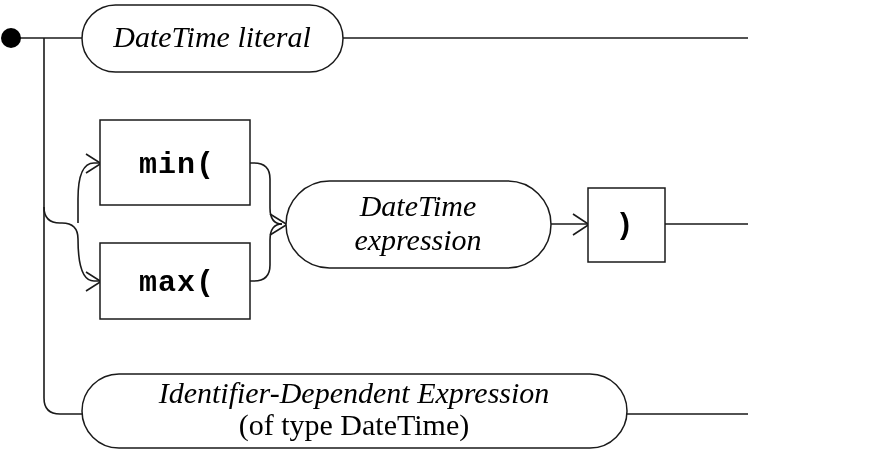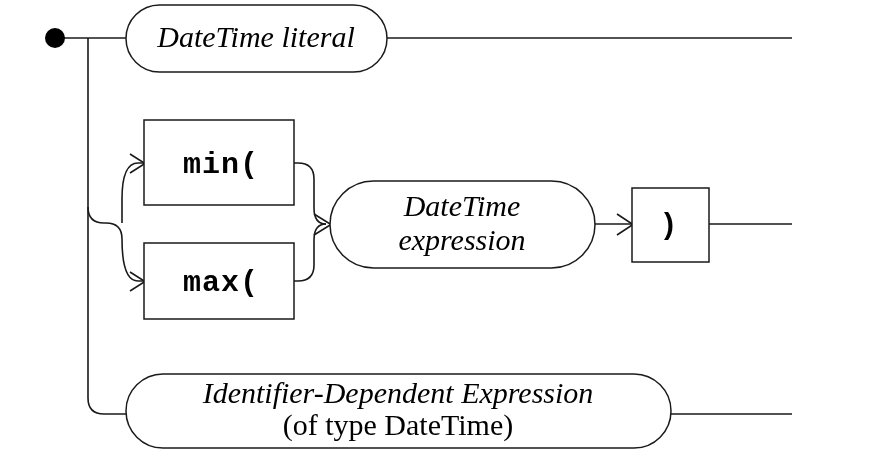--- a/index.html
+++ b/index.html
@@ -7,21 +7,20 @@
     padding: 0;
     background: #ffffff;
   }
   #diagram-root {
     position: relative;
     width: 748px;
     height: 451px;
     background: #ffffff;
     font-family: "Liberation Serif", serif;
     overflow: hidden;
-    margin-left: 44px;
   }
   svg.rail-canvas {
     position: absolute;
     left: 0;
     top: 0;
     width: 876px;
     height: 451px;
   }
   .rail-line {
     fill: none;

